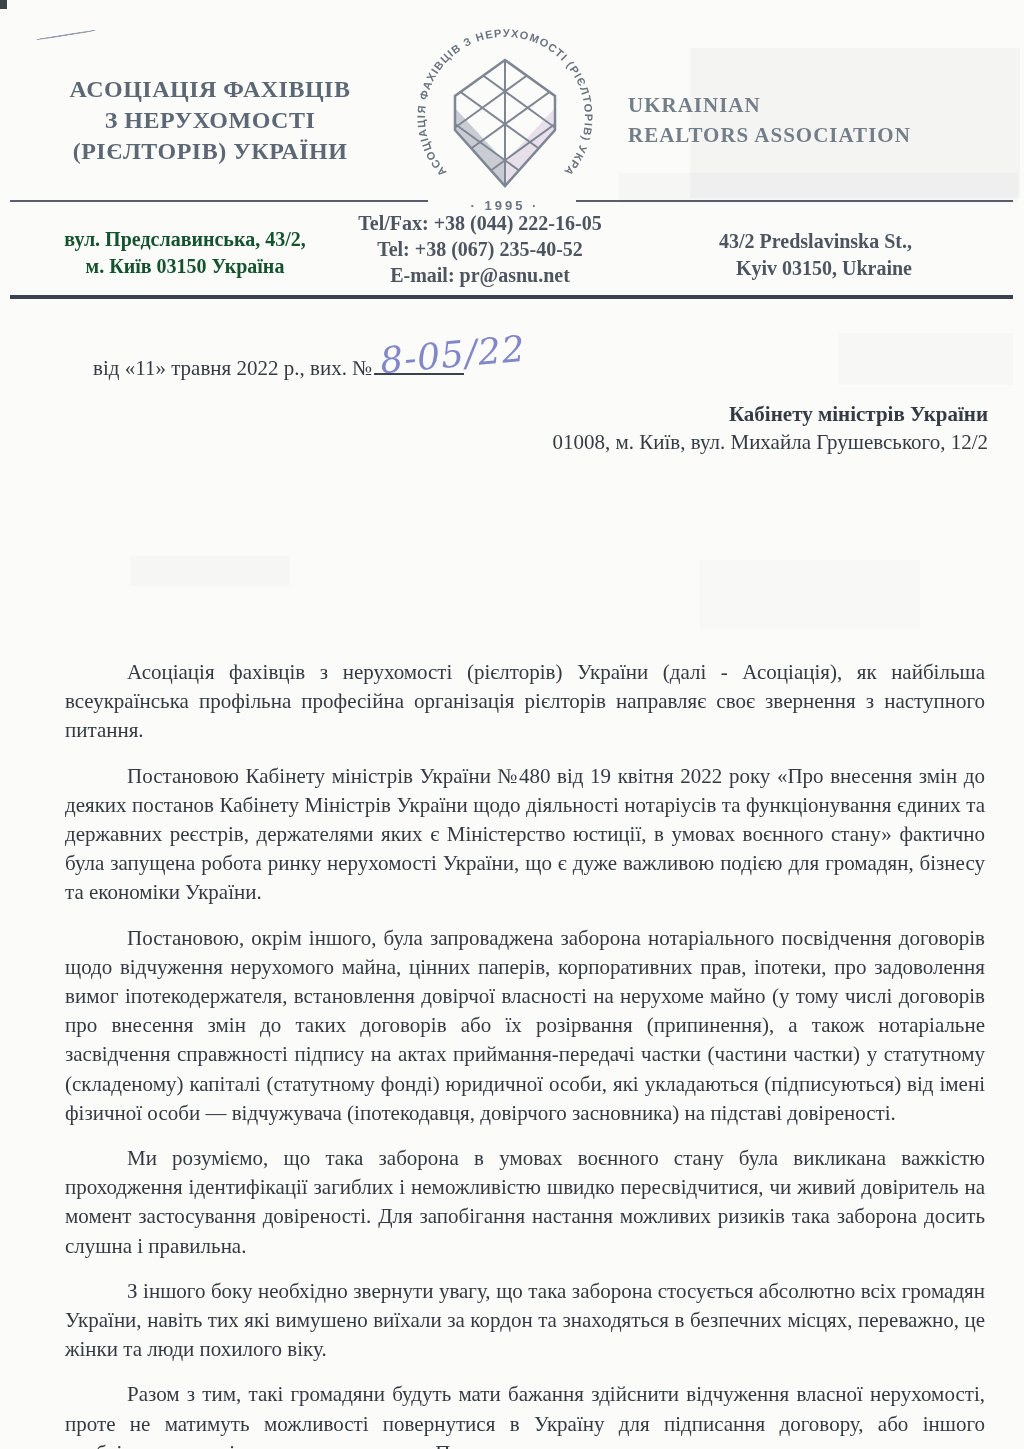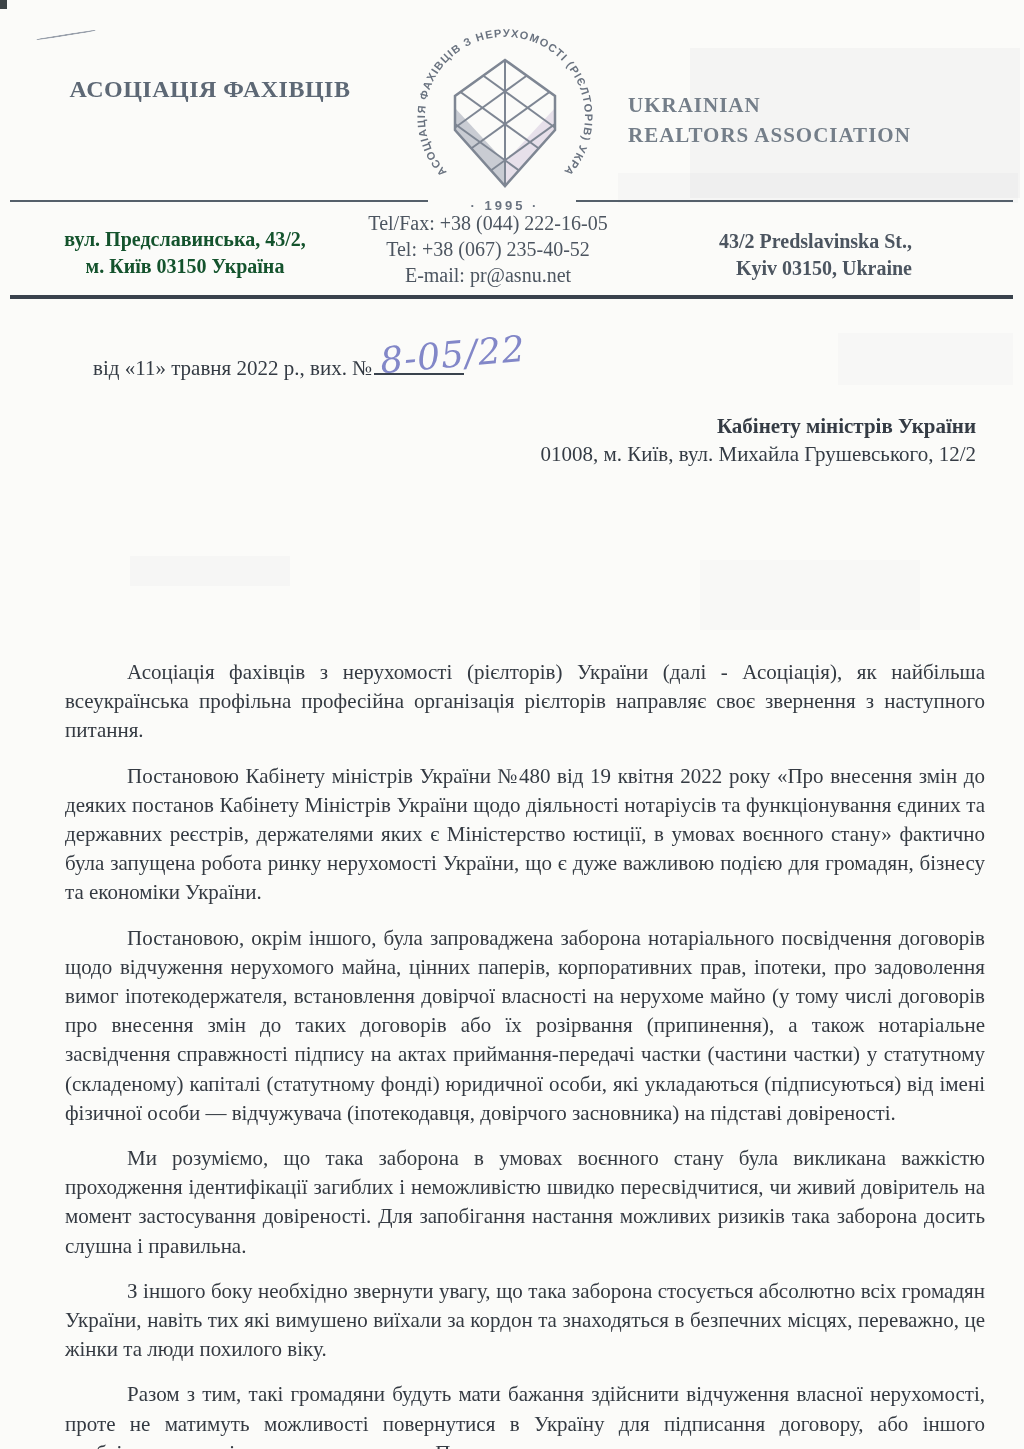--- a/index.html
+++ b/index.html
@@ -30,37 +30,37 @@
     font-weight:bold;font-size:21px;line-height:30px;color:#747e89;letter-spacing:1px;}
   .logo{position:absolute;left:404px;top:12px;width:202px;height:212px;}
 
   .rule-thin{position:absolute;top:200px;height:0;border-top:2px solid #55606b;}
   .rule-thin.left{left:10px;width:418px;}
   .rule-thin.right{left:576px;width:437px;}
   .rule-thick{position:absolute;left:10px;top:295px;width:1003px;height:4px;background:#39424d;}
 
   .addr-uk{position:absolute;left:53px;top:226px;width:264px;text-align:center;
     font-weight:bold;font-size:20px;line-height:27px;color:#14532d;}
-  .comm{position:absolute;left:338px;top:210px;width:300px;text-align:center;
-    font-size:20px;line-height:26px;color:#4c5560;}
+  .comm{position:absolute;left:330px;top:210px;width:300px;text-align:center;
+    font-size:20px;line-height:26px;color:#4c5560;font-weight:bold;}
   .addr-en{position:absolute;left:640px;top:228px;width:272px;text-align:right;
     font-weight:bold;font-size:20px;line-height:27px;color:#4c5560;}
 
   
   .ref-line{position:absolute;left:93px;top:342px;font-size:21px;color:#343b44;white-space:nowrap;}
   .handwritten{display:inline-block;position:relative;top:-8px;margin-left:8px;
     font-family:"DejaVu Serif", serif;font-style:italic;font-size:36px;
     color:#8287c8;transform:rotate(-5deg);letter-spacing:1px;}
   .ref-underline{position:absolute;left:374px;top:373px;width:90px;height:0;
     border-top:2px solid #39424d;}
 
   
   .recipients{position:absolute;right:36px;top:400px;text-align:right;
     font-size:21px;line-height:28px;color:#343b44;}
-  .recipient{margin:12px;}
+  .recipient{margin:0;}
   .recipient + .recipient{margin-top:26px;}
   .recipient .r-name{font-weight:bold;}
 
   
   .letter-body{position:absolute;left:65px;top:642px;width:920px;
     font-size:21px;line-height:29.2px;color:#343a42;text-align:justify;}
   .letter-body p{margin:16px 0 11px 0;text-indent:62px;}
 </style>
 </head>
 <body>
@@ -70,20 +70,22 @@
   <div class="corner-mark"></div>
   <div class="pen-stroke"></div>
   <div class="noise n1"></div>
   <div class="noise n2"></div>
   <div class="noise n3"></div>
   <div class="noise n4"></div>
   <div class="noise n5"></div>
 
   <div class="org-uk">
     <div>АСОЦІАЦІЯ ФАХІВЦІВ</div>
+    <div>З НЕРУХОМОСТІ</div>
+    <div>(РІЄЛТОРІВ) УКРАЇНИ</div>
   </div>
 
   <div class="logo">
     <svg width="202" height="212" viewBox="0 0 202 212">
       <defs>
         <path id="circlePath" d="M 43,160 A 80,80 0 1 1 159,160" fill="none"></path>
         <clipPath id="shieldClip">
           <path d="M101,48 L151,84 L151,118 L101,174 L51,118 L51,84 Z"></path>
         </clipPath>
       </defs>

